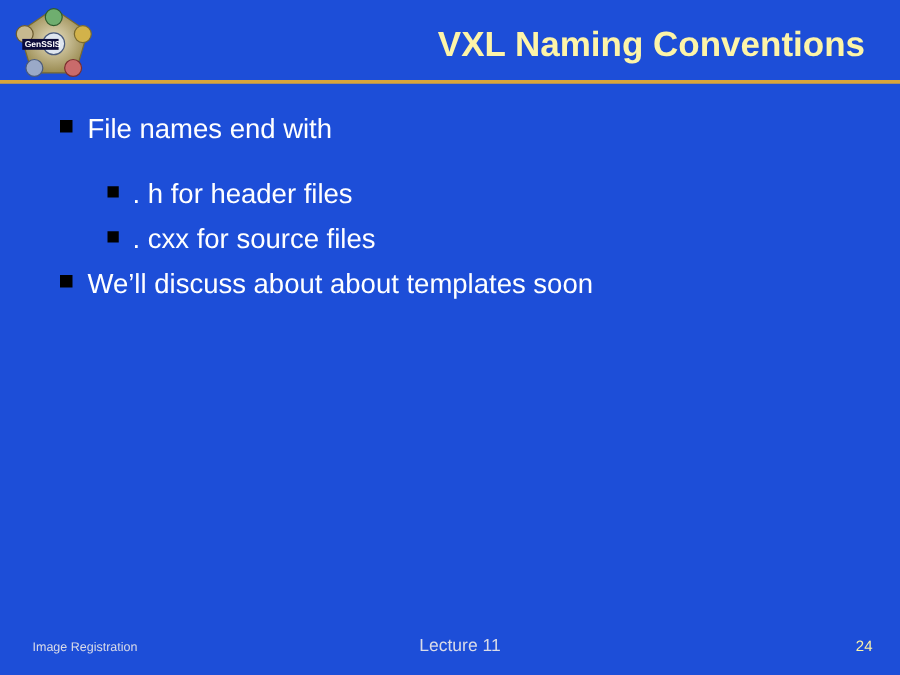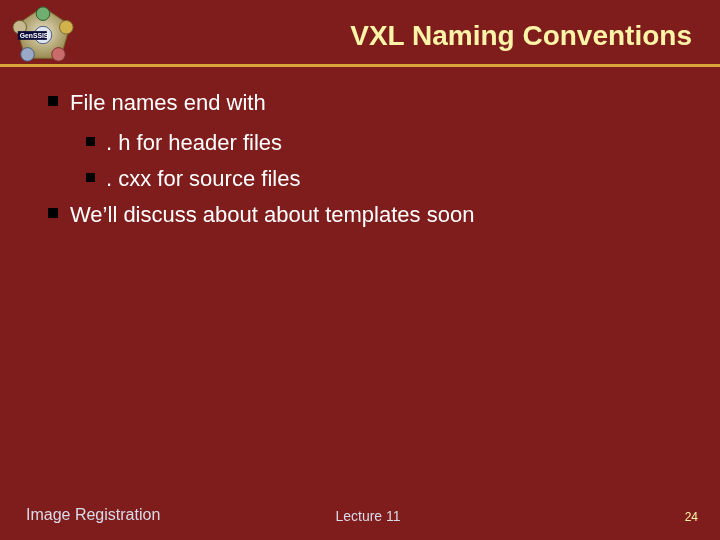--- a/index.html
+++ b/index.html
@@ -8,21 +8,21 @@
     width: 720px;
     height: 540px;
     overflow: hidden;
     font-family: Arial, "Helvetica Neue", Helvetica, sans-serif;
     background: #151566;
   }
   .slide {
     position: relative;
     width: 720px;
     height: 540px;
-    background: #7f1d1d;
+    background: #1d4ed8;
     color: #ffffff;
     text-decoration: underline;
   }
   .header {
     position: relative;
     height: 68px;
   }
   .logo {
     position: absolute;
     left: 12px;
@@ -70,42 +70,42 @@
   .content ul.level1 > li::before {
     content: "";
     position: absolute;
     left: 4px;
     top: 10px;
     width: 10px;
     height: 10px;
     background: #000;
   }
   .content ul.level2 {
-    margin-top: 6px;
+    margin-top: 18px;
     margin-left: 12px;
   }
   .content ul.level2 > li {
     padding-left: 24px;
     position: relative;
     margin-bottom: 2px;
   }
   .content ul.level2 > li::before {
     content: "";
     position: absolute;
     left: 4px;
     top: 11px;
     width: 9px;
     height: 9px;
     background: #000;
   }
   .footer-left {
     position: absolute;
     left: 26px;
     bottom: 16px;
-    font-size: 16px;
+    font-size: 10px;
     color: #d9dbe8;
   }
   .footer-center {
     position: absolute;
     left: 0;
     right: 0;
     bottom: 16px;
     text-align: center;
     font-size: 14px;
     color: #d9dbe8;

